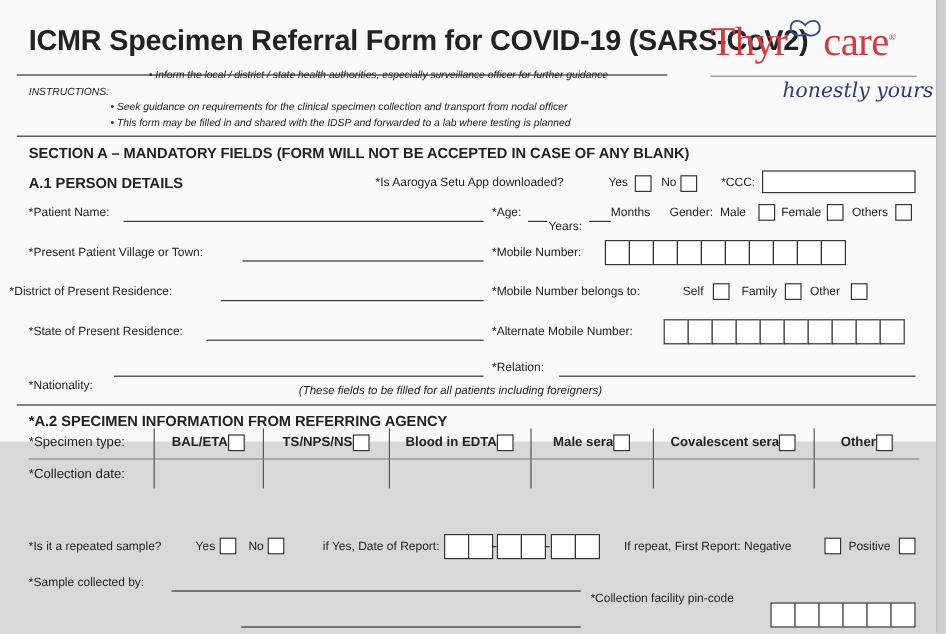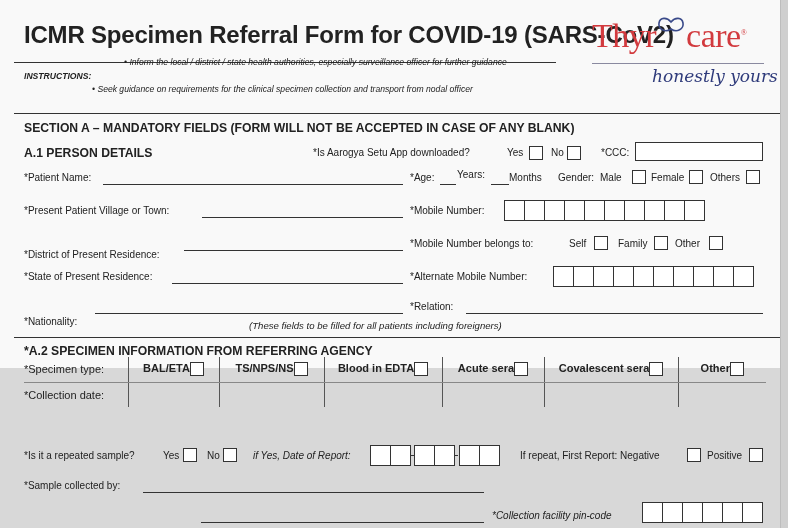--- a/index.html
+++ b/index.html
@@ -4,21 +4,21 @@
   <style>
     * { box-sizing: border-box; margin: 0; padding: 0; }
     html, body { width: 788px; height: 528px; overflow: hidden; background: #d8d8d8; }
     body { font-family: "Liberation Sans", sans-serif; color: #222; position: relative; }
     .page { position: absolute; left: 0; top: 0; width: 780px; height: 368px; background: #f9f9f9; }
     .scroll-edge { position: absolute; right: 0; top: 0; width: 8px; height: 528px; background: #cfcfcf; border-left: 1px solid #bdbdbd; }
     .abs { position: absolute; white-space: nowrap; }
     .title { left: 24px; top: 21px; font-size: 24px; font-weight: bold; color: #222; letter-spacing: -0.2px; }
     .hr { position: absolute; height: 1px; background: #333; }
     .instr { font-size: 8.6px; font-style: italic; color: #222; }
-    .instr b { font-weight: bold; }
+    .instr b { font-weight: normal; }
     .logo-main { left: 592px; top: 17px; font-family: "Liberation Serif", serif; font-size: 34px; color: #d23a3e; letter-spacing: -0.5px; }
     .logo-main .loop { display: inline-block; width: 30px; height: 20px; position: relative; vertical-align: baseline; }
     .logo-main .reg { font-size: 8px; vertical-align: super; }
     .logo-rule { left: 592px; top: 63px; width: 172px; height: 1px; background: #8a8aa0; }
     .logo-tag { left: 652px; top: 66px; font-family: "DejaVu Serif", serif; font-style: italic; font-size: 17px; color: #2e3a7a; }
     .sec { font-size: 12.2px; font-weight: bold; color: #222; text-align: center; }
     .lbl { font-size: 10px; color: #222; }
     .it { font-style: italic; font-size: 9.6px; }
     .uline { position: absolute; height: 1px; background: #333; }
     .cb { display: inline-block; width: 14px; height: 14px; border: 1.2px solid #333; background: #fff; vertical-align: middle; }
@@ -44,38 +44,39 @@
     <span>Thyr</span><span class="loop"><svg width="30" height="22" viewBox="0 0 30 22" style="position:absolute;left:0;top:-16px;">
           <path d="M15 18 C 9 22, 2 18, 3 12 C 4 6, 11 6, 15 11 C 19 6, 26 6, 27 12 C 28 18, 21 22, 15 18 Z" fill="none" stroke="#3a4a8a" stroke-width="1.6"></path>
         </svg></span><span>care</span><span class="reg">®</span>
   </div>
   <div class="abs logo-rule"></div>
   <div class="abs logo-tag">honestly yours</div>
 
   <div class="abs instr" style="left:24px; top:71px;"><b>INSTRUCTIONS:</b></div>
   <div class="abs instr" style="left:92px; top:57px;padding-left:32px;">• Inform the local / district / state health authorities, especially surveillance officer for further guidance</div>
   <div class="abs instr" style="left:92px; top:84px;">• Seek guidance on requirements for the clinical specimen collection and transport from nodal officer</div>
+  <div class="abs instr" style="left:92px; top:97px;">• This form may be filled in and shared with the IDSP and forwarded to a lab where testing is planned</div>
   <div class="hr" style="left:14px; top:113px; width:766px;"></div>
 
   <div class="abs sec" style="left:24px; top:121px;">SECTION A – MANDATORY FIELDS (FORM WILL NOT BE ACCEPTED IN CASE OF ANY BLANK)</div>
   <div class="abs sec" style="left:24px; top:146px;">A.1 PERSON DETAILS</div>
 
   <div class="abs lbl" style="left:313px; top:147px;">*Is Aarogya Setu App downloaded?</div>
   <div class="abs lbl" style="left:507px; top:147px;">Yes</div>
   <span class="abs cb" style="left:529px; top:146px;"></span>
   <div class="abs lbl" style="left:551px; top:147px;">No</div>
   <span class="abs cb" style="left:567px; top:146px;"></span>
   <div class="abs lbl" style="left:601px; top:147px;">*CCC:</div>
   <div class="ccc-box" style="left:635px; top:142px; width:128px; height:19px;"></div>
 
   <div class="abs lbl" style="left:24px; top:172px;">*Patient Name:</div>
   <div class="uline" style="left:103px; top:184px; width:300px;"></div>
   <div class="abs lbl" style="left:410px; top:172px;">*Age:</div>
   <div class="uline" style="left:440px; top:184px; width:16px;"></div>
-  <div class="abs lbl" style="left:457px; top:169px;">Years:</div>
+  <div class="abs lbl" style="left:457px; top:184px;">Years:</div>
   <div class="uline" style="left:491px; top:184px; width:18px;"></div>
   <div class="abs lbl" style="left:509px; top:172px;">Months</div>
   <div class="abs lbl" style="left:558px; top:172px;">Gender:</div>
   <div class="abs lbl" style="left:600px; top:172px;">Male</div>
   <span class="abs cb" style="left:632px; top:170px;"></span>
   <div class="abs lbl" style="left:651px; top:172px;">Female</div>
   <span class="abs cb" style="left:689px; top:170px;"></span>
   <div class="abs lbl" style="left:710px; top:172px;">Others</div>
   <span class="abs cb" style="left:746px; top:170px;"></span>
 
@@ -88,21 +89,21 @@
       <div class="cell"></div>
       <div class="cell"></div>
       <div class="cell"></div>
       <div class="cell"></div>
       <div class="cell"></div>
       <div class="cell"></div>
       <div class="cell"></div>
       <div class="cell"></div>
   </div>
 
-  <div class="abs lbl" style="left:24px; top:238px;margin-top:11px;">*District of Present Residence:</div>
+  <div class="abs lbl" style="left:8px; top:238px;">*District of Present Residence:</div>
   <div class="uline" style="left:184px; top:250px; width:219px;"></div>
   <div class="abs lbl" style="left:410px; top:238px;">*Mobile Number belongs to:</div>
   <div class="abs lbl" style="left:569px; top:238px;">Self</div>
   <span class="abs cb" style="left:594px; top:236px;"></span>
   <div class="abs lbl" style="left:618px; top:238px;">Family</div>
   <span class="abs cb" style="left:654px; top:236px;"></span>
   <div class="abs lbl" style="left:675px; top:238px;">Other</div>
   <span class="abs cb" style="left:709px; top:236px;"></span>
 
   <div class="abs lbl" style="left:24px; top:271px;">*State of Present Residence:</div>
@@ -140,42 +141,42 @@
         <col style="width:102px">
         <col style="width:134px">
         <col style="width:88px">
     </colgroup>
     <tbody>
         <tr>
       <td style="padding-left:0">*Specimen type:</td>
       <td class="hd"><span>BAL/ETA</span><span class="cb"></span></td>
       <td class="hd"><span>TS/NPS/NS</span><span class="cb"></span></td>
       <td class="hd"><span>Blood in EDTA</span><span class="cb"></span></td>
-      <td class="hd"><span>Acute sera</span><span class="cb"></span></td>
+      <td class="hd"><span>Male sera</span><span class="cb"></span></td>
       <td class="hd"><span>Covalescent sera</span><span class="cb"></span></td>
       <td class="hd"><span>Other</span><span class="cb"></span></td>
     </tr>
     <tr>
       <td style="padding-left:0">*Collection date:</td>
       <td></td>
           <td></td>
           <td></td>
           <td></td>
           <td></td>
           <td></td>
     </tr>
   </tbody>
     </table>
 
   <div class="abs lbl" style="left:24px; top:450px;">*Is it a repeated sample?</div>
   <div class="abs lbl" style="left:163px; top:450px;">Yes</div>
   <span class="abs cb" style="left:183px; top:448px;"></span>
   <div class="abs lbl" style="left:207px; top:450px;">No</div>
   <span class="abs cb" style="left:223px; top:448px;"></span>
-  <div class="abs lbl" style="left:253px; top:450px;font-style:italic;">if Yes,  Date of Report:</div>
+  <div class="abs lbl" style="left:269px; top:450px;">if Yes,  Date of Report:</div>
   <div class="boxrow" style="left:370px; top:445px;">
     <div class="cell"></div>
       <div class="cell"></div>
   </div>
   <div class="dash" style="left:410px; top:455px;"></div>
   <div class="boxrow" style="left:414px; top:445px;">
     <div class="cell"></div>
       <div class="cell"></div>
   </div>
   <div class="dash" style="left:454px; top:455px;"></div>
@@ -185,21 +186,21 @@
   </div>
   <div class="abs lbl" style="left:520px; top:450px;">If repeat, First Report: Negative</div>
   <span class="abs cb" style="left:687px; top:448px;"></span>
   <div class="abs lbl" style="left:707px; top:450px;">Positive</div>
   <span class="abs cb" style="left:749px; top:448px;"></span>
 
   <div class="abs lbl" style="left:24px; top:480px;">*Sample collected by:</div>
   <div class="uline" style="left:143px; top:492px; width:341px;"></div>
 
   <div class="uline" style="left:201px; top:522px; width:283px;"></div>
-  <div class="abs lbl" style="left:492px; top:510px;font-style:italic;">*Collection facility pin-code</div>
+  <div class="abs lbl" style="left:492px; top:494px;">*Collection facility pin-code</div>
   <div class="boxrow" style="left:642px; top:502px;">
     <div class="cell"></div>
       <div class="cell"></div>
       <div class="cell"></div>
       <div class="cell"></div>
       <div class="cell"></div>
       <div class="cell"></div>
   </div>
 </div>
 

